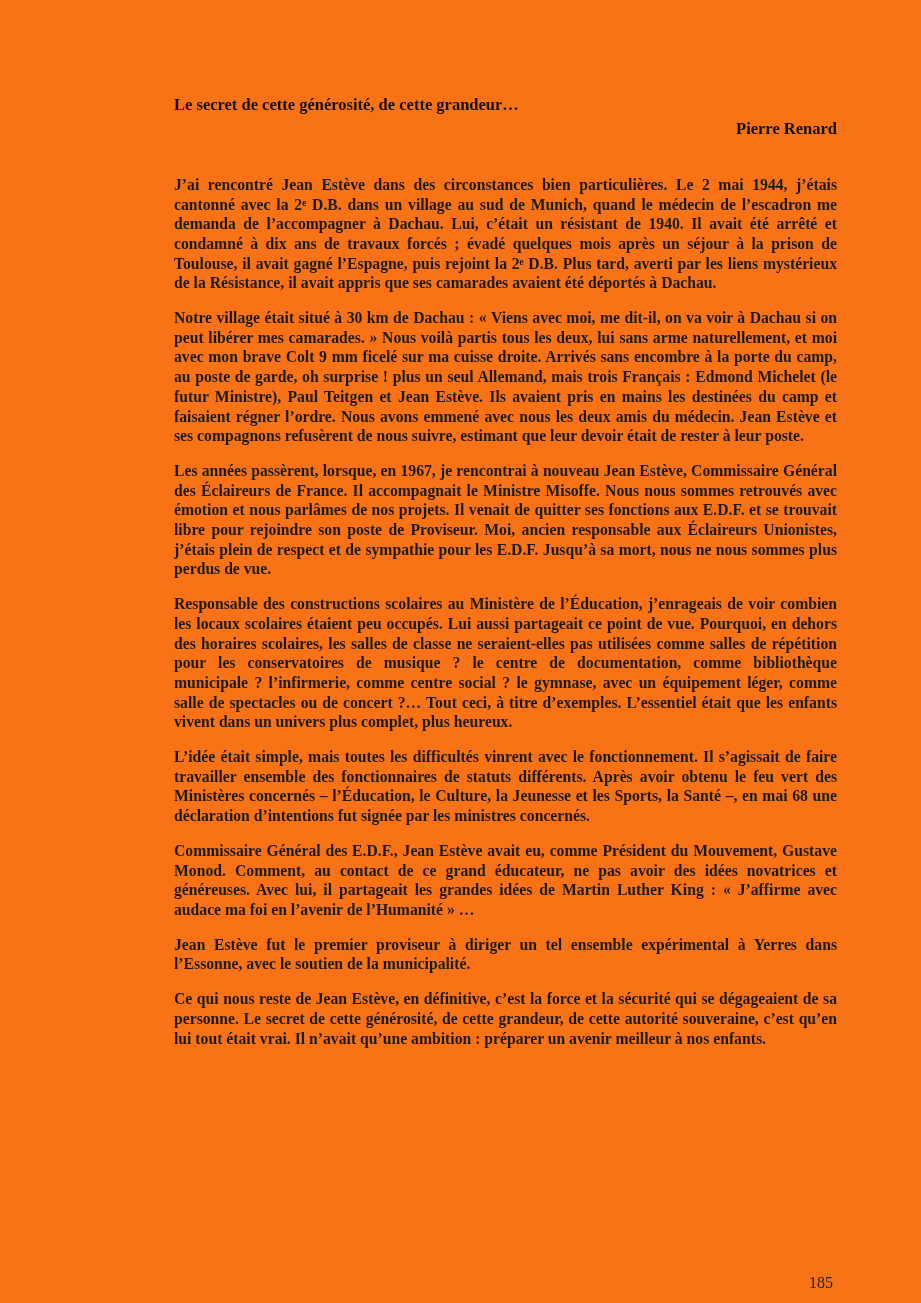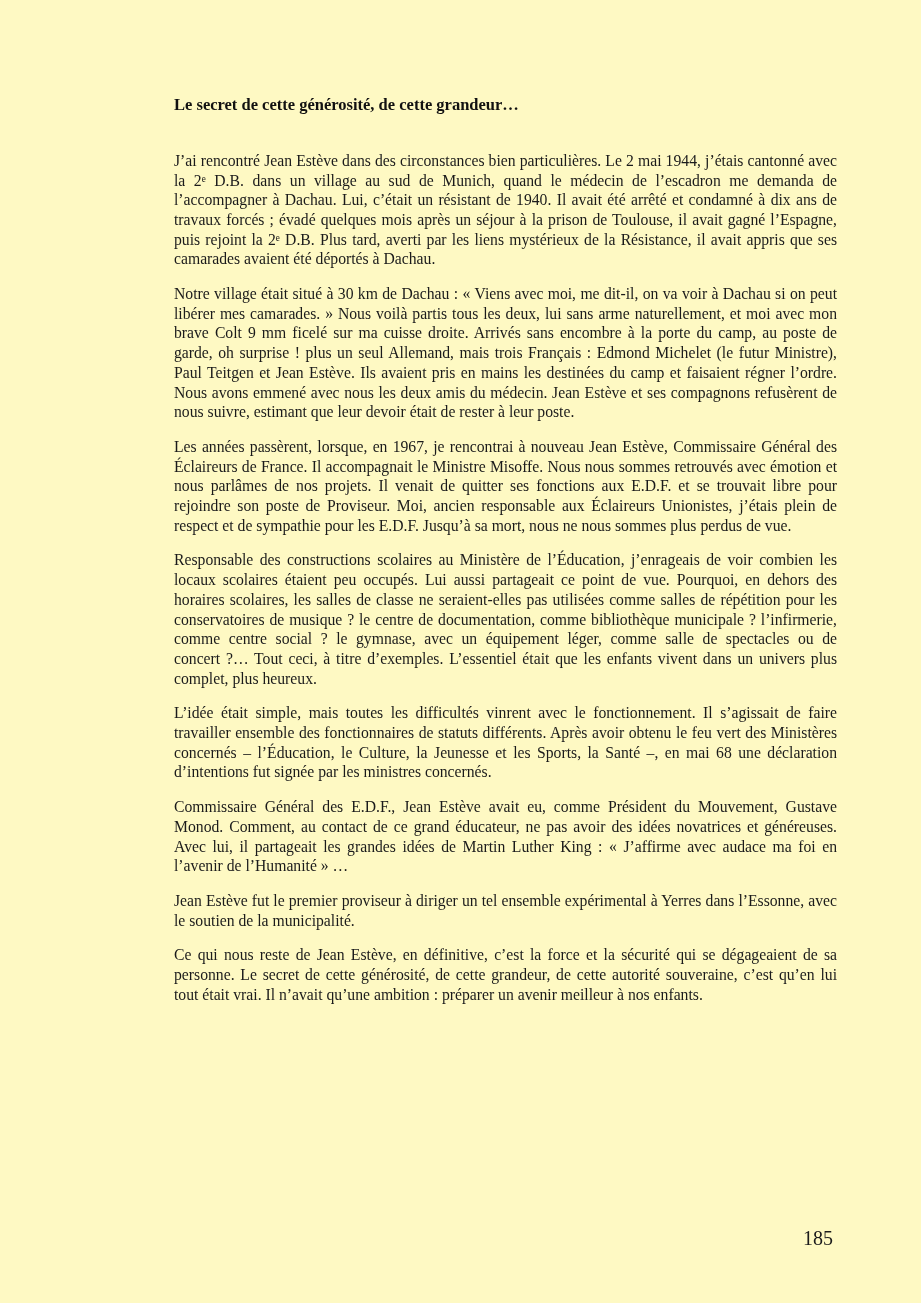--- a/index.html
+++ b/index.html
@@ -1,20 +1,20 @@
 <!DOCTYPE html>
 <html lang="fr"><head>
 <meta charset="utf-8">
 <style>
   html, body { margin: 0; padding: 0; background: #ffffff; }
   .page {
     position: relative;
     width: 921px;
     height: 1303px;
-    background: #fef9c3;
+    background: #f97316;
     font-family: "Liberation Serif", "DejaVu Serif", serif;
     color: #1b1b1b;
     overflow: hidden;
   }
   .content {
     position: absolute;
     left: 174px;
     top: 0;
     width: 663px;
   }
@@ -40,35 +40,37 @@
     text-align: justify;
   }
   .body {
     margin-top: 36px;
   }
   .body p {
     margin: 0 0 15px 0;
     font-size: 15.7px;
     line-height: 19.7px;
     text-align: justify;
+    font-weight: bold;
   }
   .page-number {
     position: absolute;
-    top: 1227px;
+    top: 1274px;
     right: 88px;
-    font-size: 20px;
+    font-size: 16px;
     color: #1b1b1b;
   }
 </style>
 </head>
 <body>
 
 <div class="page">
   <div class="content">
     <h1 class="title">Le secret de cette générosité, de cette grandeur…</h1>
+    <div class="author">Pierre Renard</div>
     <div class="body">
       <p>J’ai rencontré Jean Estève dans des circonstances bien particulières. Le 2 mai 1944, j’étais cantonné avec la 2ᵉ D.B. dans un village au sud de Munich, quand le médecin de l’escadron me demanda de l’accompagner à Dachau. Lui, c’était un résistant de 1940. Il avait été arrêté et condamné à dix ans de travaux forcés&nbsp;; évadé quelques mois après un séjour à la prison de Toulouse, il avait gagné l’Espagne, puis rejoint la 2ᵉ D.B. Plus tard, averti par les liens mystérieux de la Résistance, il avait appris que ses camarades avaient été déportés à Dachau.</p>
       <p>Notre village était situé à 30&nbsp;km de Dachau&nbsp;: «&nbsp;Viens avec moi, me dit-il, on va voir à Dachau si on peut libérer mes camarades.&nbsp;» Nous voilà partis tous les deux, lui sans arme naturellement, et moi avec mon brave Colt 9&nbsp;mm ficelé sur ma cuisse droite. Arrivés sans encombre à la porte du camp, au poste de garde, oh surprise&nbsp;! plus un seul Allemand, mais trois Français&nbsp;: Edmond Michelet (le futur Ministre), Paul Teitgen et Jean Estève. Ils avaient pris en mains les destinées du camp et faisaient régner l’ordre. Nous avons emmené avec nous les deux amis du médecin. Jean Estève et ses compagnons refusèrent de nous suivre, estimant que leur devoir était de rester à leur poste.</p>
       <p>Les années passèrent, lorsque, en 1967, je rencontrai à nouveau Jean Estève, Commissaire Général des Éclaireurs de France. Il accompagnait le Ministre Misoffe. Nous nous sommes retrouvés avec émotion et nous parlâmes de nos projets. Il venait de quitter ses fonctions aux E.D.F. et se trouvait libre pour rejoindre son poste de Proviseur. Moi, ancien responsable aux Éclaireurs Unionistes, j’étais plein de respect et de sympathie pour les E.D.F. Jusqu’à sa mort, nous ne nous sommes plus perdus de vue.</p>
       <p>Responsable des constructions scolaires au Ministère de l’Éducation, j’enrageais de voir combien les locaux scolaires étaient peu occupés. Lui aussi partageait ce point de vue. Pourquoi, en dehors des horaires scolaires, les salles de classe ne seraient-elles pas utilisées comme salles de répétition pour les conservatoires de musique&nbsp;? le centre de documentation, comme bibliothèque municipale&nbsp;? l’infirmerie, comme centre social&nbsp;? le gymnase, avec un équipement léger, comme salle de spectacles ou de concert&nbsp;?… Tout ceci, à titre d’exemples. L’essentiel était que les enfants vivent dans un univers plus complet, plus heureux.</p>
       <p>L’idée était simple, mais toutes les difficultés vinrent avec le fonctionnement. Il s’agissait de faire travailler ensemble des fonctionnaires de statuts différents. Après avoir obtenu le feu vert des Ministères concernés – l’Éducation, le Culture, la Jeunesse et les Sports, la Santé –, en mai 68 une déclaration d’intentions fut signée par les ministres concernés.</p>
       <p>Commissaire Général des E.D.F., Jean Estève avait eu, comme Président du Mouvement, Gustave Monod. Comment, au contact de ce grand éducateur, ne pas avoir des idées novatrices et généreuses. Avec lui, il partageait les grandes idées de Martin Luther King&nbsp;: «&nbsp;J’affirme avec audace ma foi en l’avenir de l’Humanité&nbsp;» …</p>
       <p>Jean Estève fut le premier proviseur à diriger un tel ensemble expérimental à Yerres dans l’Essonne, avec le soutien de la municipalité.</p>
       <p>Ce qui nous reste de Jean Estève, en définitive, c’est la force et la sécurité qui se dégageaient de sa personne. Le secret de cette générosité, de cette grandeur, de cette autorité souveraine, c’est qu’en lui tout était vrai. Il n’avait qu’une ambition&nbsp;: préparer un avenir meilleur à nos enfants.</p>
     </div>

